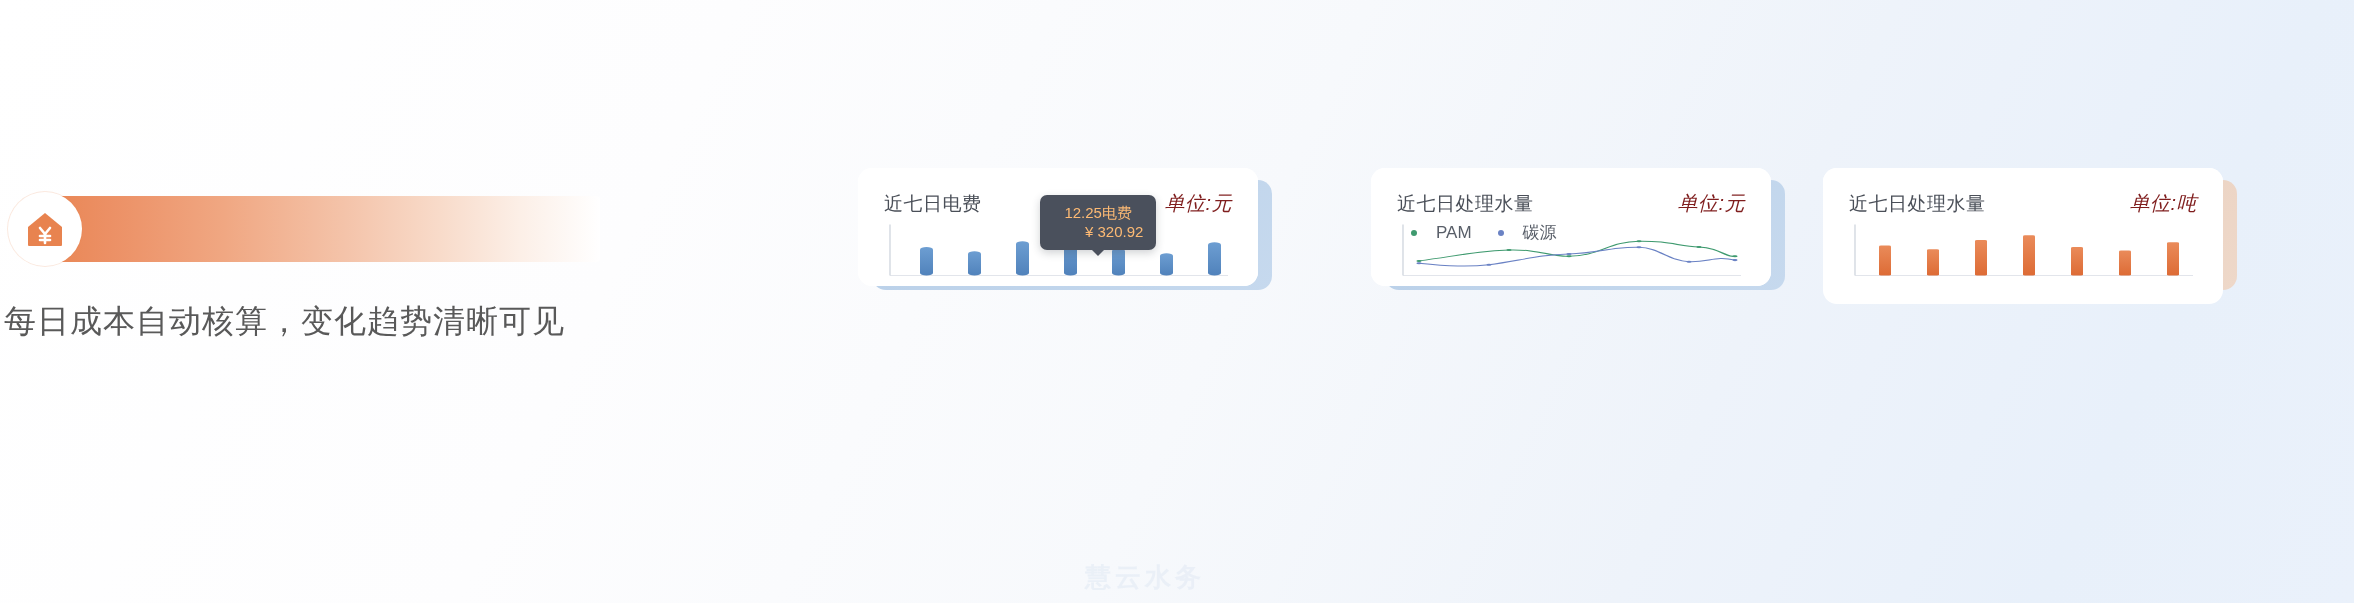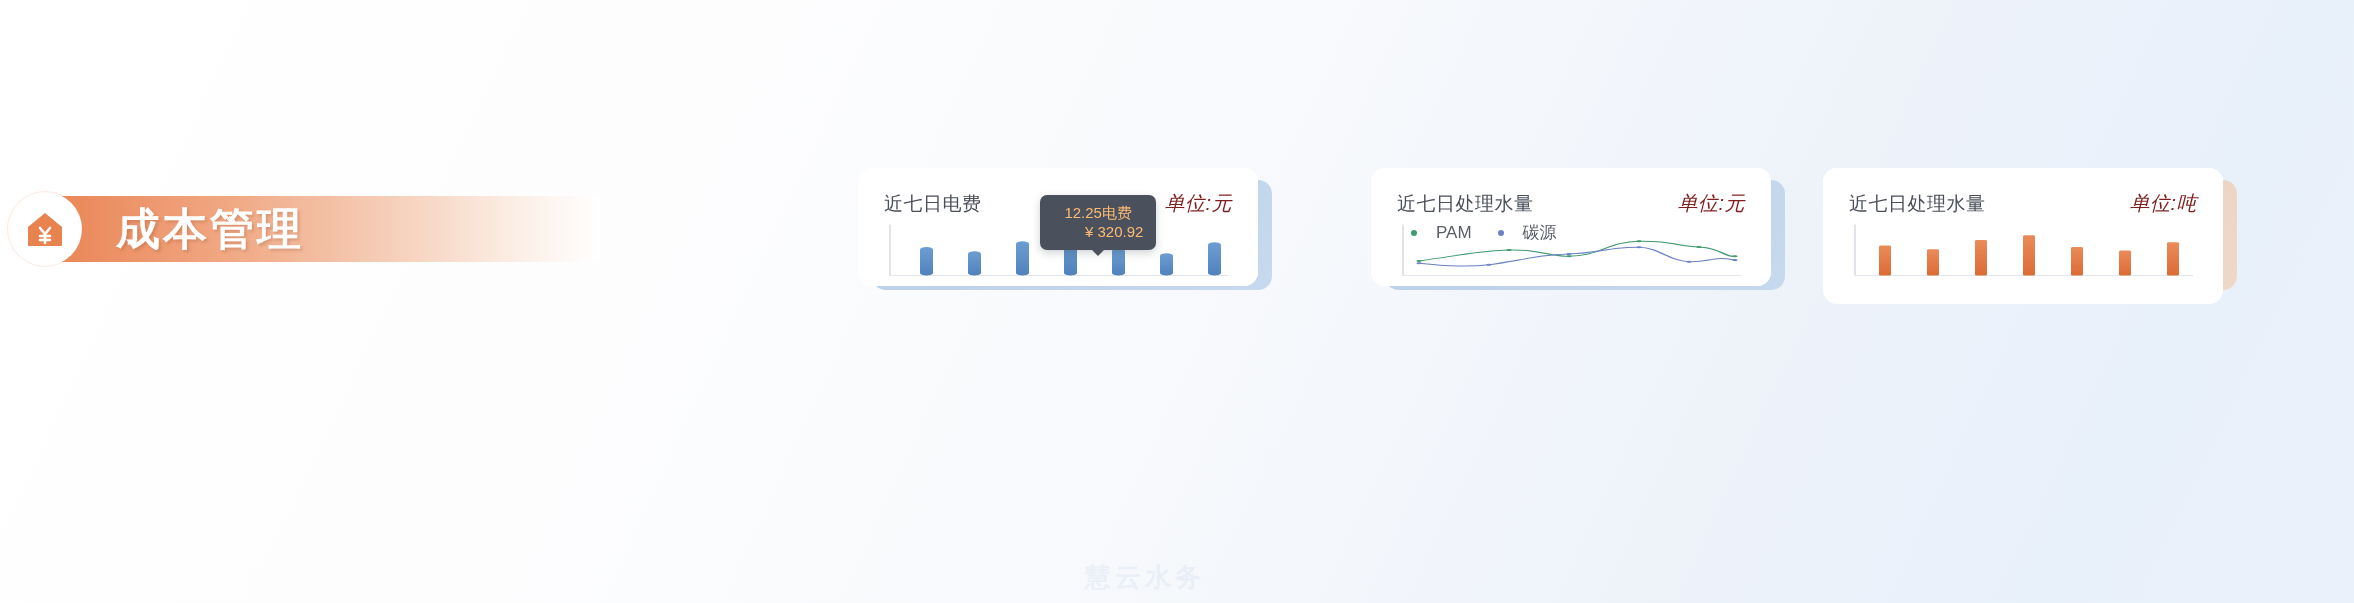--- a/index.html
+++ b/index.html
@@ -237,23 +237,23 @@
         <g stroke="#ffffff" stroke-width="2.6" stroke-linecap="round" fill="none">
           <line x1="18" y1="22" x2="23" y2="28"></line>
           <line x1="28" y1="22" x2="23" y2="28"></line>
           <line x1="18" y1="30" x2="28" y2="30"></line>
           <line x1="18" y1="34" x2="28" y2="34"></line>
           <line x1="23" y1="28" x2="23" y2="37"></line>
         </g>
       </svg>
     </div>
 
-    <div class="banner-title">成本管理</div>
   </div>
 
+  <div class="subtitle">每日成本自动核算，变化趋势清晰可见</div>
 </div>
 
 <div class="cards-area">
 
   <div class="card-shadow" style="left:872px; top:180px; width:400px; height:110px;
               background: linear-gradient(135deg,#b8cfe8,#c6d9ee);"></div>
   <div class="card" style="left:858px; top:168px; width:400px; height:118px;">
     <div class="card-inner" style="height:118px;">
       <div class="card-head">
         <span class="card-title">近七日电费</span>

